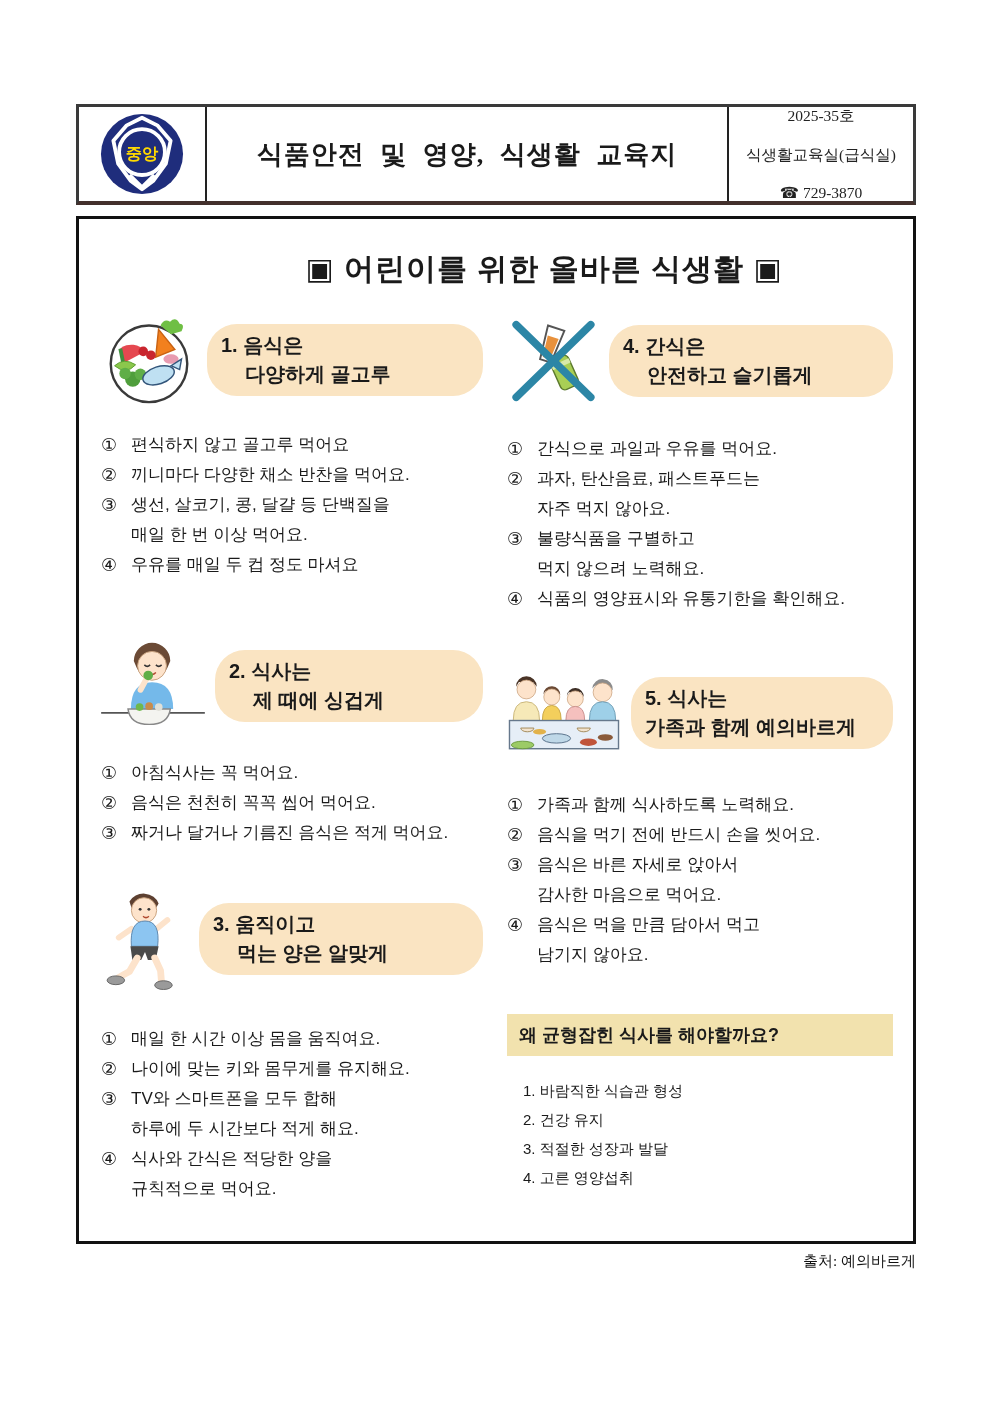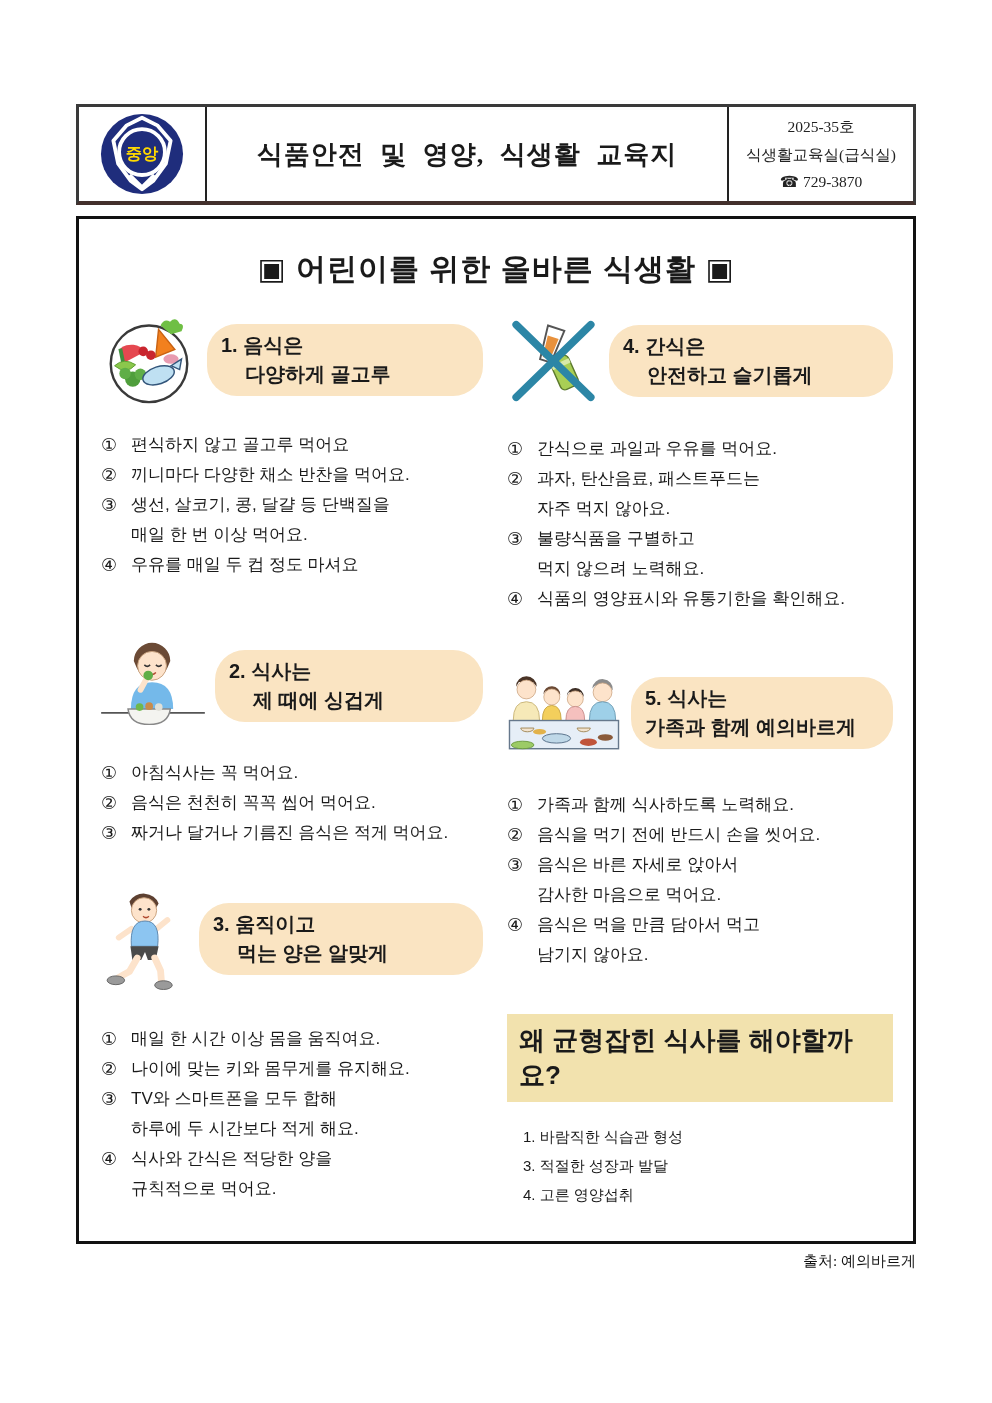--- a/index.html
+++ b/index.html
@@ -14,31 +14,31 @@
     box-sizing:border-box; display:flex; background:#fff;
   }
   .logo-cell { width:126px; display:flex; align-items:center; justify-content:center; border-right:2px solid #222; }
   .title-cell {
     flex:1; display:flex; align-items:center; justify-content:center;
     font-family:"Liberation Serif","DejaVu Serif",serif;
     font-size:26px; font-weight:bold; letter-spacing:1px; word-spacing:8px; white-space:nowrap;
   }
   .info-cell {
     width:184px; border-left:2px solid #222; display:flex; flex-direction:column;
-    align-items:center; justify-content:center; gap:7px;
+    align-items:center; justify-content:center; gap:18px;
     font-family:"Liberation Serif","DejaVu Serif",serif; font-size:15.5px; color:#222;
   }
   
   .main-box {
     position:absolute; left:76px; top:216px; width:840px; height:1028px;
     border:3px solid #111; box-sizing:border-box; background:#fff;
   }
   .main-title {
     position:absolute; top:30px; left:0; width:100%; text-align:center;
-    font-size:30px; font-weight:bold; letter-spacing:1px; white-space:nowrap;
+    font-size:30px; font-weight:bold; letter-spacing:1px; white-space:nowrap;padding-left:48px;
   }
   .col-left  { position:absolute; left:22px;  top:97px; width:382px; }
   .col-right { position:absolute; left:428px; top:99px; width:386px; }
 
   .section-row { display:flex; align-items:center; }
   .icon-box { flex:0 0 auto; display:flex; align-items:center; justify-content:center; }
   .band {
     flex:1; background:#FAE4C2; margin-left:10px;
     padding:7px 8px 7px 14px; font-size:20px; font-weight:bold; line-height:1.45;border-radius:30px;
   }
@@ -53,21 +53,21 @@
   .row-sec2 { margin-top:58px; }
   .items-sec2 { margin-top:24px; }
   .row-sec3 { margin-top:40px; }
   .items-sec3 { margin-top:34px; }
   .items-sec4 { margin-top:30px; }
   .row-sec5 { margin-top:52px; }
   .items-sec5 { margin-top:30px; }
 
   .why-band {
     margin-top:44px; background:#F2E2AE;
-    padding:9px 12px; font-size:26px; font-weight:bold;
+    padding:9px 12px; font-size:18px; font-weight:bold;
   }
   .why-items { margin-top:20px; padding-left:16px; }
   .why-item { font-size:15px; line-height:29px; }
 
   .footer {
     position:absolute; left:76px; top:1252px; width:840px; text-align:right;
     font-family:"Liberation Serif","DejaVu Serif",serif; font-size:15px; color:#111;
   }
 </style>
 </head>
@@ -313,20 +313,21 @@
         <div class="li">
           <span class="marker">④</span>
           <span class="txt">음식은 먹을 만큼 담아서 먹고
 남기지 않아요.</span>
         </div>
       </div>
 
       <div class="why-band">왜 균형잡힌 식사를 해야할까요?</div>
       <div class="why-items">
         <div class="why-item">1. 바람직한 식습관 형성</div>
+        <div class="why-item">2. 건강 유지</div>
         <div class="why-item">3. 적절한 성장과 발달</div>
         <div class="why-item">4. 고른 영양섭취</div>
       </div>
     </div>
   </div>
 
   <div class="footer">출처: 예의바르게</div>
 
 </div>
 

